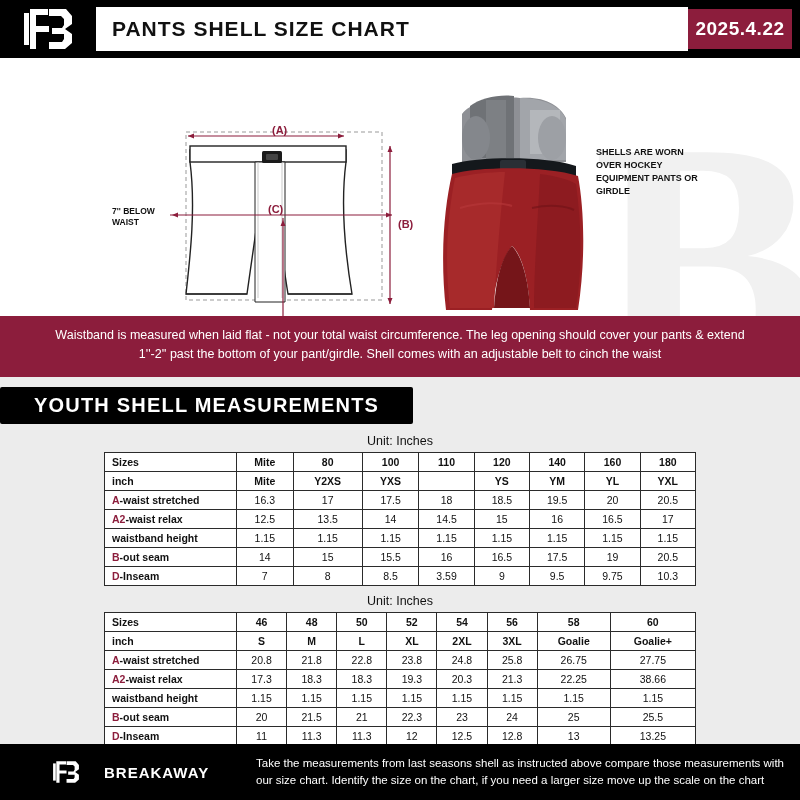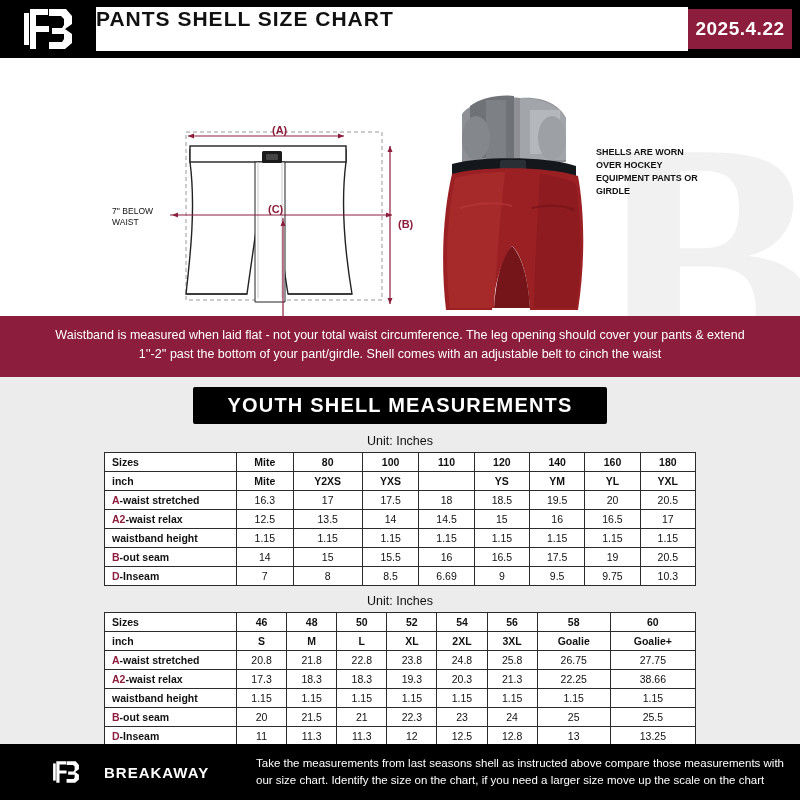--- a/index.html
+++ b/index.html
@@ -27,22 +27,22 @@
   }
   .logo-block {
     width: 96px; height: 58px;
     display: flex; align-items: center; justify-content: center;
   }
   .title-bar {
     flex: 1;
     height: 44px;
     background: #ffffff;
     display: flex;
-    align-items: flex-start;
-    padding-left: 0;
+    align-items: center;
+    padding-left: 16px;
     letter-spacing: .5px;
   }
   .title-bar .t {
     font-size: 21px;
     font-weight: bold;
     color: #111;
     letter-spacing: 1px;
   }
   .date-bar {
     width: 104px; height: 40px;
@@ -81,40 +81,40 @@
   }
   .lbl {
     position: absolute;
     font-size: 11px;
     font-weight: bold;
     color: #8c1d3c;
   }
   .lbl-left {
     position: absolute;
     left: 112px; top: 148px;
-    font-size: 8.5px; font-weight: normal; color: #111;
+    font-size: 8.5px; font-weight: bold; color: #111;
     line-height: 1.3;
     width: 60px;
   }
   
   .band {
     background: #8c1d3c;
     color: #fff;
     text-align: center;
     padding: 10px 40px 12px;
     font-size: 12.5px;
     line-height: 1.55;
     font-weight: 500;
   }
   
   .section-head-wrap {
     background: #ececec;
     position: relative;
-    padding: 10px 8px 10px;
-    display: flex; justify-content: center;
+    padding: 10px 0 10px;
+    display: flex; 
   }
   .section-head {
     background: #000;
     color: #fff;
     font-size: 20px;
     font-weight: bold;
     letter-spacing: 1.2px;
     padding: 7px 34px 7px;
     border-radius: 2px;
   }
@@ -328,21 +328,21 @@
             <td>16.5</td>
             <td>17.5</td>
             <td>19</td>
             <td>20.5</td>
           </tr>
           <tr class="data">
             <td class="rowlabel"><span class="k">D</span>-Inseam</td>
             <td>7</td>
             <td>8</td>
             <td>8.5</td>
-            <td>6.69</td>
+            <td>3.59</td>
             <td>9</td>
             <td>9.5</td>
             <td>9.75</td>
             <td>10.3</td>
           </tr>
         </tbody>
     </table>
   </div>
 
   <div class="unit">Unit: Inches</div>

